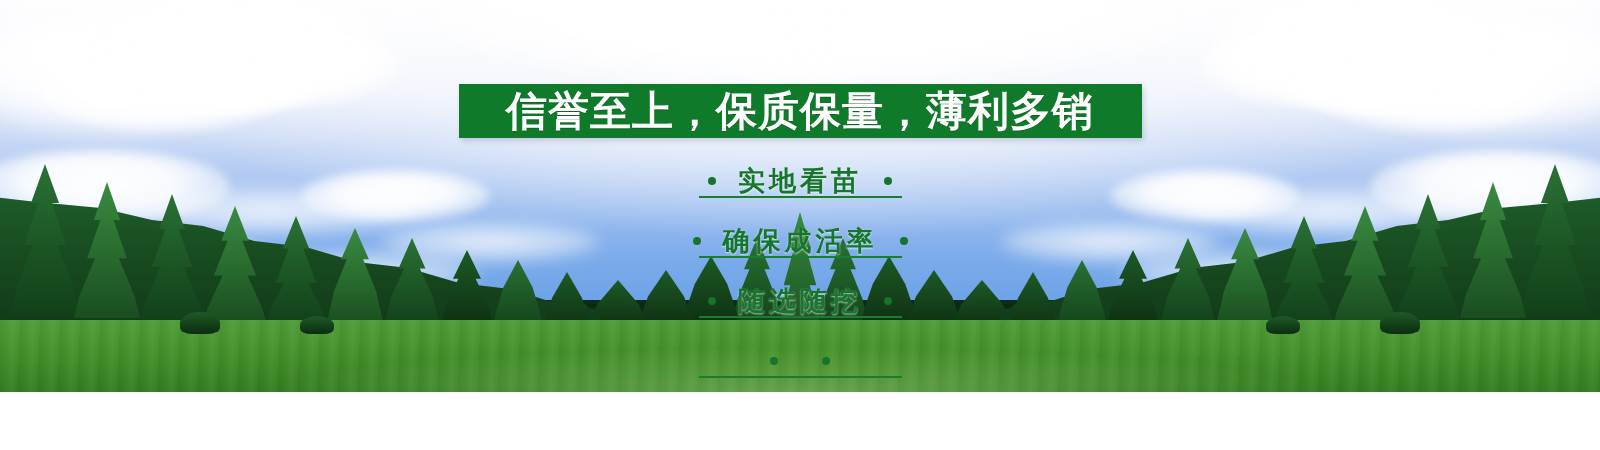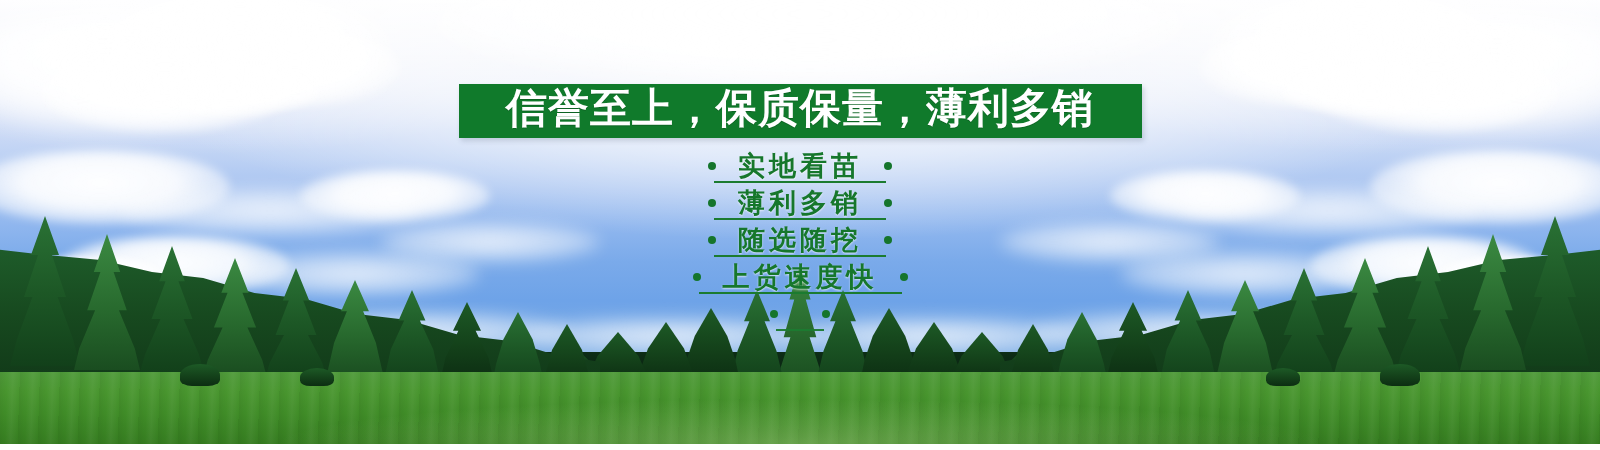--- a/index.html
+++ b/index.html
@@ -5,23 +5,22 @@
 <style>
   * { margin:0; padding:0; box-sizing:border-box; }
   html, body {
     width:1600px; height:450px;
     font-family:"Liberation Sans","DejaVu Sans",sans-serif;
     overflow:hidden; background:#ffffff;
   }
 
   .banner{
     position:relative;
-    width:1600px; height:444px;
+    width:1600px; height:392px;
     overflow:hidden;
-    font-family:Liberation Mono, monospace;
   }
 
   
   .sky{
     position:absolute; left:0; top:0; width:1600px; height:450px;
     background:
       linear-gradient(to bottom,
         #fdfdff 0px,
         #f4f6fc 26px,
         #eaeef9 56px,
@@ -139,23 +138,24 @@
     font-size:19px;
     font-weight:bold;
     letter-spacing:.5px;
     white-space:nowrap;
     border-bottom:2px solid #1b7b30;
     padding-bottom:3px;
     text-shadow:0 1px 1px rgba(255,255,255,.65);
   }
 
   .feature-list{
-    margin-top:9px;
-    display:flex; flex-direction:column; align-items:center;
+    margin-top:24px;
+    display:flex; flex-direction:column; 
     list-style:none;
+    gap:23px;
   }
   .feature-item{
     position:relative;
     display:flex; align-items:center; justify-content:center;
     height:37px;
     padding:0 4px;
   }
   .feature-item .sep{
     position:absolute; left:10px; right:10px; bottom:1px; height:2px;
     background:#1b7b30;
@@ -304,35 +304,34 @@
 
       <li class="feature-item">
         <span class="dot left"></span>
         <span class="feature-label">实地看苗</span>
         <span class="dot right"></span>
         <span class="sep"></span>
       </li>
 
       <li class="feature-item">
         <span class="dot left"></span>
-        <span class="feature-label">薄利多销</span>
+        <span class="feature-label">确保成活率</span>
         <span class="dot right"></span>
         <span class="sep"></span>
       </li>
 
       <li class="feature-item">
         <span class="dot left"></span>
         <span class="feature-label">随选随挖</span>
         <span class="dot right"></span>
         <span class="sep"></span>
       </li>
 
       <li class="feature-item">
         <span class="dot left"></span>
-        <span class="feature-label">上货速度快</span>
         <span class="dot right"></span>
         <span class="sep"></span>
       </li>
 
       <li class="feature-item">
         <span class="dot left"></span>
         <span class="dot right"></span>
         <span class="sep"></span>
       </li>
 

